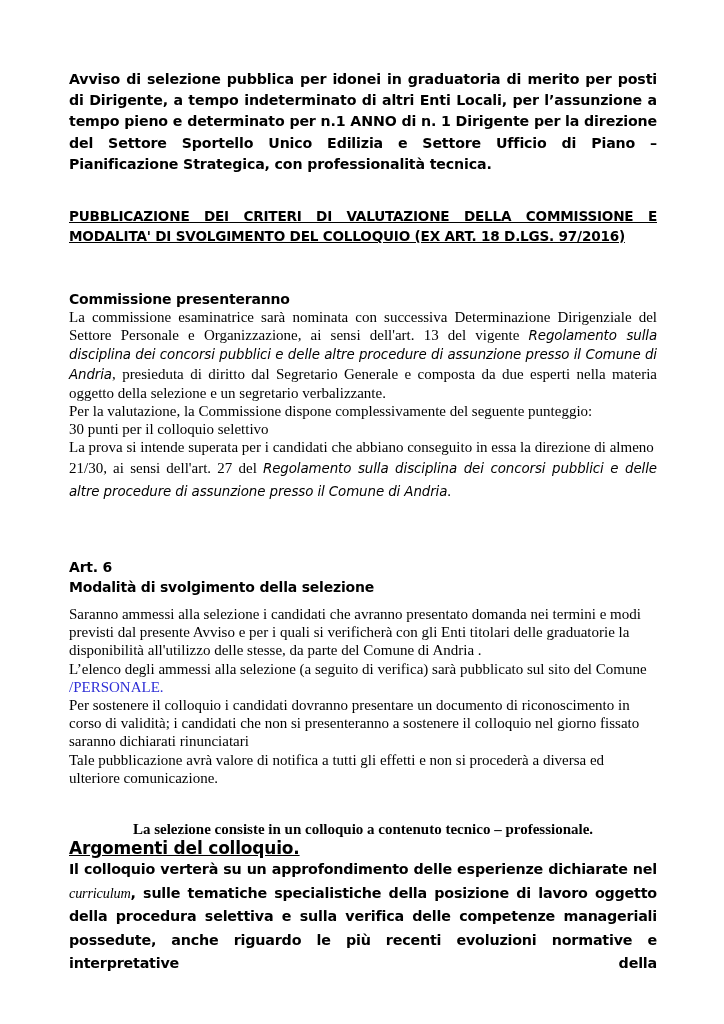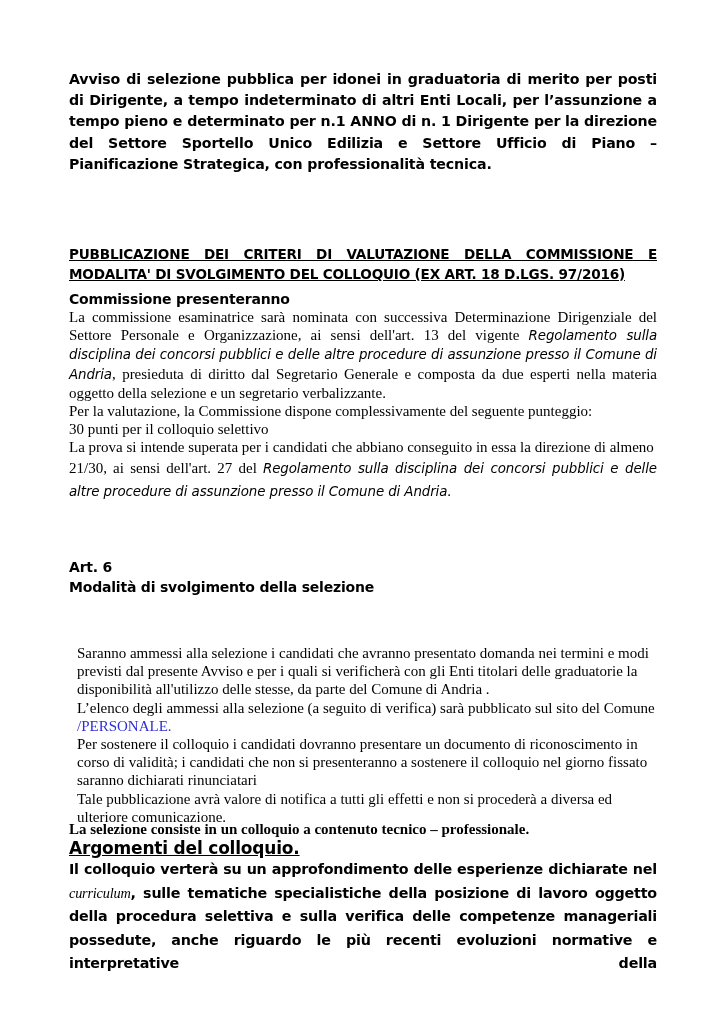--- a/index.html
+++ b/index.html
@@ -3,26 +3,26 @@
   <meta charset="utf-8">
   <style>
     html, body { margin: 0; padding: 0; background: #ffffff; }
     body { width: 724px; height: 1024px; position: relative; overflow: hidden; color: #000; }
     .page { position: absolute; left: 69px; top: 0; width: 588px; }
     .blk { position: absolute; left: 0; width: 588px; }
     .sans-b { font-family: "DejaVu Sans", sans-serif; font-weight: bold; }
     .serif { font-family: "Liberation Serif", serif; font-size: 15px; line-height: 18.2px; }
     .comic { font-family: "DejaVu Sans", sans-serif; font-style: italic; font-size: 13.4px; letter-spacing: -0.1px; }
     .title { top: 69px; font-size: 14.2px; line-height: 21.2px; text-align: justify; text-align-last: left; letter-spacing: -0.15px; }
-    .subhead { top: 206px; font-size: 13.6px; line-height: 20px; text-decoration: underline; text-align: justify; text-align-last: left; letter-spacing: -0.2px; margin-top: 38px; }
+    .subhead { top: 206px; font-size: 13.6px; line-height: 20px; text-decoration: underline; text-align: justify; text-align-last: left; letter-spacing: -0.2px; }
     .art-num { font-size: 14px; line-height: 19px; letter-spacing: -0.2px; }
     .art-title { font-size: 14px; line-height: 20px; letter-spacing: -0.2px; }
     .justify-last-left { text-align: justify; text-align-last: left; }
     .link { color: #2f2fd6; }
-    .serif-b { font-family: "Liberation Serif", serif; font-weight: bold; font-size: 15px; line-height: 18px; }
+    .serif-b { font-family: "Liberation Serif", serif; font-weight: bold; font-size: 15px; line-height: 18px; text-align: center; }
     .arg-title { font-family: "DejaVu Sans", sans-serif; font-weight: bold; font-size: 17px; line-height: 20px; text-decoration: underline; letter-spacing: -0.2px; }
     .arg-body { font-family: "DejaVu Sans", sans-serif; font-weight: bold; font-size: 14.3px; line-height: 23.5px; text-align: justify; text-align-last: justify; letter-spacing: -0.2px; }
     .arg-body i { font-weight: normal; font-family: Liberation Serif, serif; }
     p { margin: 0; }
   </style>
 </head>
 <body>
 
 <div class="page">
 
@@ -41,21 +41,21 @@
     <p class="serif justify-last-left" style="line-height:22px;">
       <span>21/30, ai sensi dell'art. 27 del </span><span class="comic">Regolamento sulla disciplina dei concorsi pubblici e delle altre procedure di assunzione presso il Comune di Andria</span><span>.</span>
     </p>
   </div>
 
   <div class="blk" style="top:558px;">
     <p class="sans-b art-num">Art. 6</p>
     <p class="sans-b art-title">Modalità di svolgimento della selezione</p>
   </div>
 
-  <div class="blk" style="top:644px;margin-left:8px;">
+  <div class="blk" style="top:605px;">
     <p class="serif">Saranno ammessi alla selezione i candidati che avranno presentato domanda nei termini e modi previsti dal presente Avviso e per i quali si verificherà con gli Enti titolari delle graduatorie la disponibilità all'utilizzo delle stesse, da parte del Comune di Andria .</p>
     <p class="serif">L’elenco degli ammessi alla selezione (a seguito di verifica) sarà pubblicato sul sito del Comune</p>
     <p class="serif link">/PERSONALE.</p>
     <p class="serif">Per sostenere il colloquio i candidati dovranno presentare un documento di riconoscimento in corso di validità; i candidati che non si presenteranno a sostenere il colloquio nel giorno fissato saranno dichiarati rinunciatari</p>
     <p class="serif">Tale pubblicazione avrà valore di notifica a tutti gli effetti e non si procederà a diversa ed ulteriore comunicazione.</p>
   </div>
 
   <div class="blk" style="top:820px;">
     <p class="serif-b">La selezione consiste in un colloquio a contenuto tecnico – professionale.</p>
     <p class="arg-title">Argomenti del colloquio.</p>

